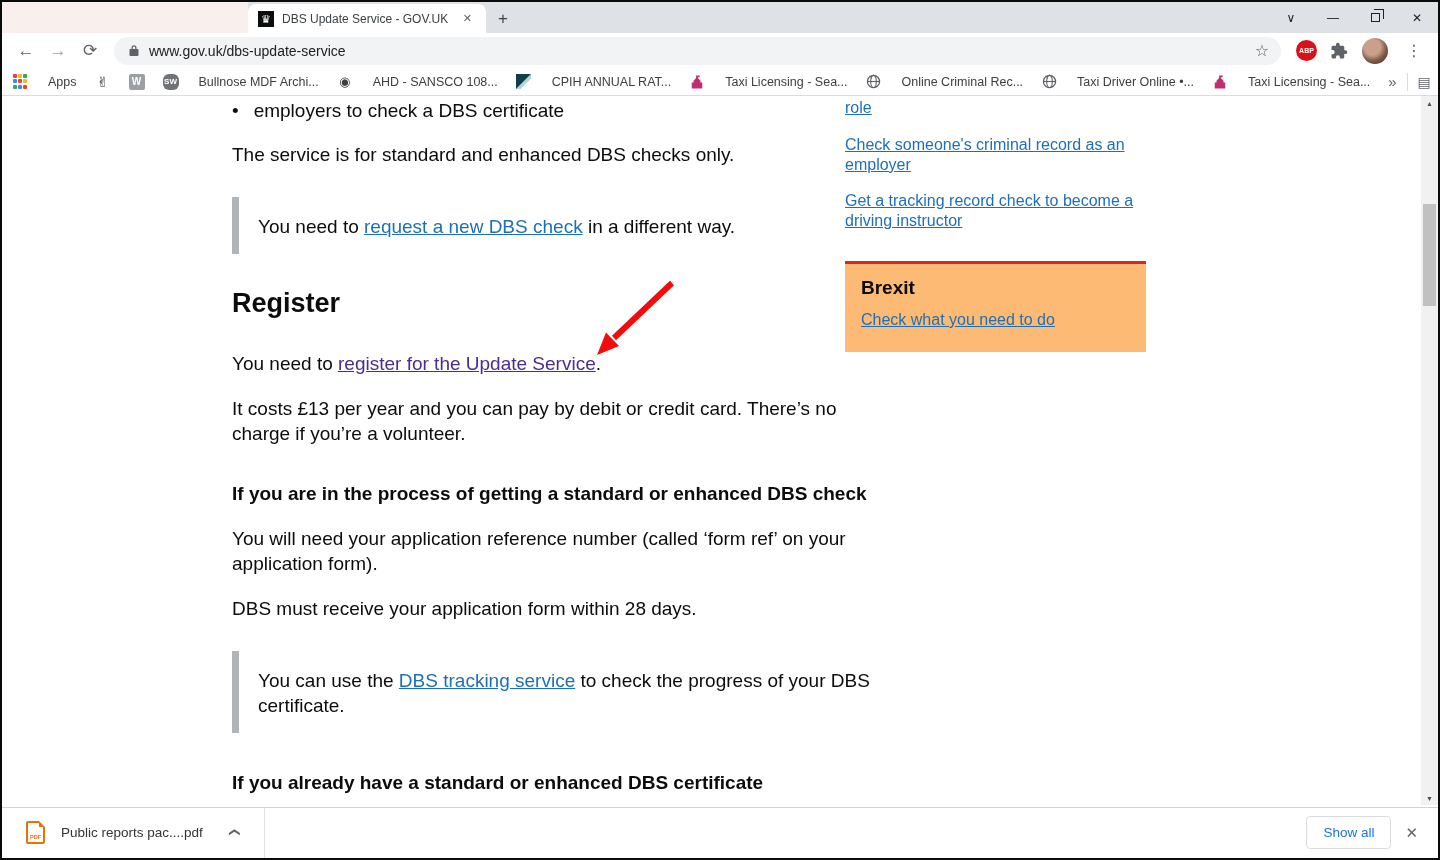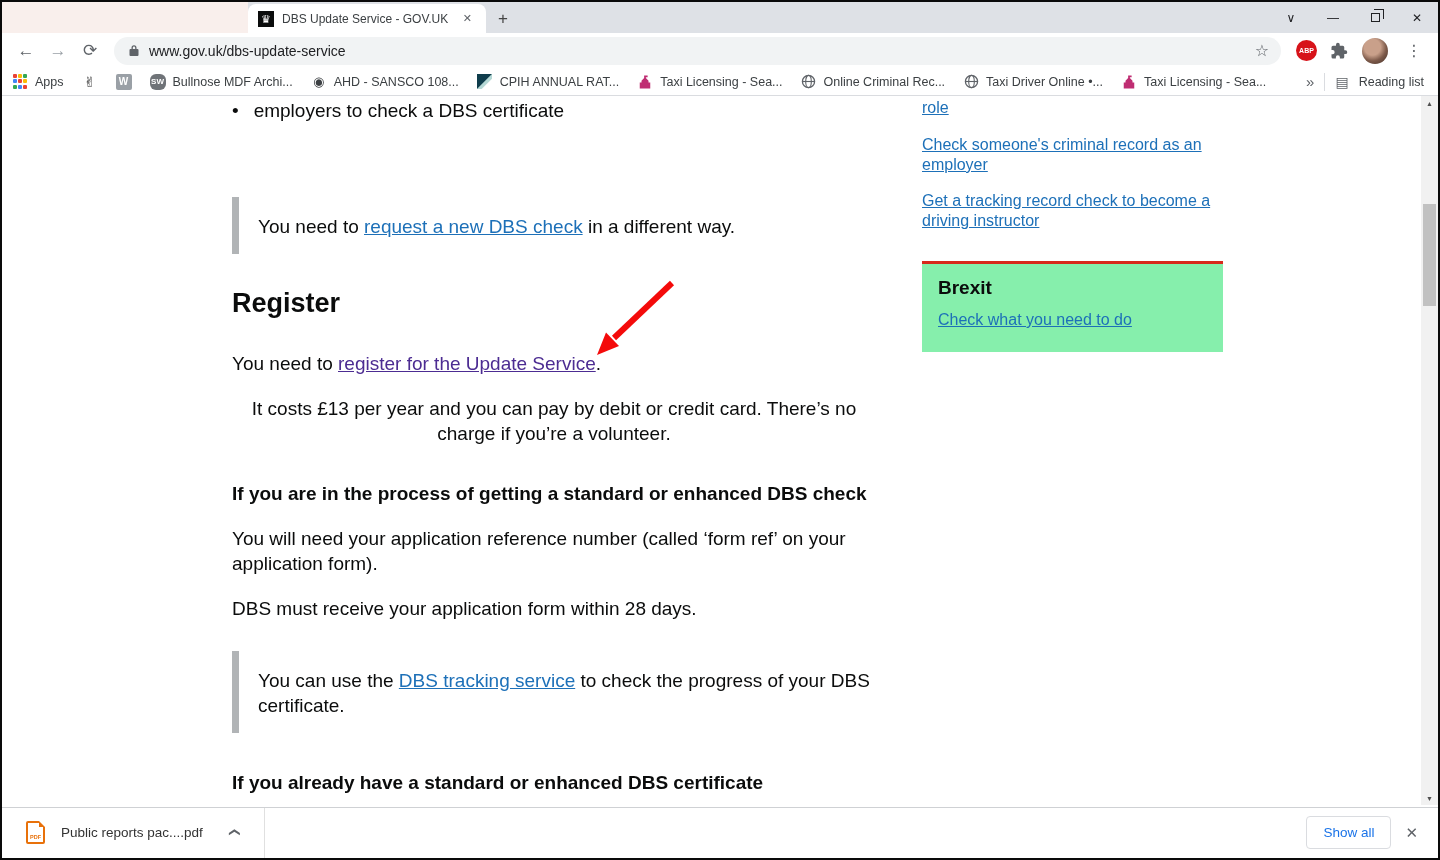--- a/index.html
+++ b/index.html
@@ -27,40 +27,40 @@
   .lock-icon { flex:none; margin-right:9px; display:flex; }
   .url-text { font-size:14px; color:#202124; flex:1; }
   .star-btn { font-size:16px; color:#5f6368; cursor:pointer; padding:0 2px; }
   .abp-badge { width:21px; height:21px; border-radius:50%; background:#d7131a; color:#fff; font-size:7px; font-weight:bold; display:flex; align-items:center; justify-content:center; margin:0 5px; cursor:pointer; }
   .ext-btn { display:flex; align-items:center; justify-content:center; margin:0 4px; cursor:pointer; }
   .avatar { width:26px; height:26px; border-radius:50%; background:radial-gradient(circle at 40% 35%, #c9a08a 0 35%, #7d5a4a 60%, #3d2b24 100%); margin:0 6px; cursor:pointer; }
   .menu-btn { font-size:16px; color:#5f6368; padding:0 8px; cursor:pointer; }
 
   
   .bookmarks { height:28px; background:#fff; display:flex; align-items:center; padding:0 14px 0 10px; border-bottom:1px solid #dadce0; font-size:12.5px; color:#3c4043; }
-  .bm { display:flex; align-items:center; gap:7px; margin-right:18px; white-space:nowrap; cursor:pointer; }
+  .bm { display:flex; align-items:center; gap:20px; margin-right:18px; white-space:nowrap; cursor:pointer; }
   .bm-ico { width:16px; height:16px; display:flex; align-items:center; justify-content:center; flex:none; }
   .apps-grid { display:grid; grid-template-columns:repeat(3,4px); grid-gap:1px; }
   .apps-grid i { width:4px; height:4px; border-radius:1px; }
   .sq { width:16px; height:16px; color:#fff; font-weight:bold; display:flex; align-items:center; justify-content:center; border-radius:2px; }
   .bm-right { margin-left:auto; display:flex; align-items:center; gap:10px; }
   .bm-sep { width:1px; height:18px; background:#dadce0; }
 
   
   .page { position:relative; height:711px; background:#fff; border-top:0; overflow:hidden; color:#0b0c0c; }
   .gov-link { color:#1d70b8; text-decoration:underline; cursor:pointer; }
   .gov-link.visited { color:#4c2c92; }
   .main-block { position:absolute; left:230px; width:644px; font-size:19px; line-height:25px; }
   .li-row { display:flex; gap:15px; }
   .inset { border-left:7px solid #b1b4b6; padding:17px 0 15px 19px; }
   .h-xl { font-size:27px; font-weight:bold; line-height:33px; }
   .h-s { font-size:19px; font-weight:bold; }
-  .side-block { position:absolute; left:920px; width:301px; font-size:16px; line-height:20px; }
+  .side-block { position:absolute; left:843px; width:301px; font-size:16px; line-height:20px; }
   .side-link { display:block; margin-bottom:16px; }
-  .brexit-box { background:#86efac; border-top:3px solid #d8291c; padding:14px 16px 22px 16px; }
+  .brexit-box { background:#fdba74; border-top:3px solid #d8291c; padding:14px 16px 22px 16px; }
   .brexit-title { font-size:19px; font-weight:bold; margin-bottom:12px; }
   .arrow-overlay { position:absolute; inset:0; width:100%; height:100%; pointer-events:none; }
 
   
   .scrollbar { position:absolute; top:0; right:0; width:17px; height:709px; background:#f1f1f1; }
   .scroll-arrow { position:absolute; left:0; width:17px; height:14px; display:flex; align-items:center; justify-content:center; font-size:7px; color:#505050; cursor:pointer; }
   .scroll-thumb { position:absolute; left:2px; width:13px; top:108px; height:102px; background:#c1c1c1; cursor:pointer; }
 
   
   .dlbar { height:50px; background:#fff; border-top:1px solid #cfd1d4; display:flex; align-items:center; padding:0 14px 0 24px; }
@@ -202,32 +202,33 @@
     </div>
   </div>
 
   <div class="page">
 
     <div class="main-block li-row" style="top:2px;">
       <span>•</span>
       <span>employers to check a DBS certificate</span>
     </div>
 
+    <div class="main-block" style="top:46px;">The service is for standard and enhanced DBS checks only.</div>
 
     <div class="main-block inset" style="top:101px;">
       <span>You need to </span><span class="gov-link">request a new DBS check</span><span> in a different way.</span>
     </div>
 
     <h2 class="main-block h-xl" style="top:191px;">Register</h2>
 
     <div class="main-block" style="top:255px;">
       <span>You need to </span><span class="gov-link visited">register for the Update Service</span><span>.</span>
     </div>
 
-    <div class="main-block" style="top:300px;text-align:center;">It costs £13 per year and you can pay by debit or credit card. There’s no charge if you’re a volunteer.</div>
+    <div class="main-block" style="top:300px;">It costs £13 per year and you can pay by debit or credit card. There’s no charge if you’re a volunteer.</div>
 
     <div class="main-block h-s" style="top:385px;">If you are in the process of getting a standard or enhanced DBS check</div>
 
     <div class="main-block" style="top:430px;">You will need your application reference number (called ‘form ref’ on your application form).</div>
 
     <div class="main-block" style="top:500px;">DBS must receive your application form within 28 days.</div>
 
     <div class="main-block inset" style="top:555px;">
       <span>You can use the </span><span class="gov-link">DBS tracking service</span><span> to check the progress of your DBS certificate.</span>
     </div>

